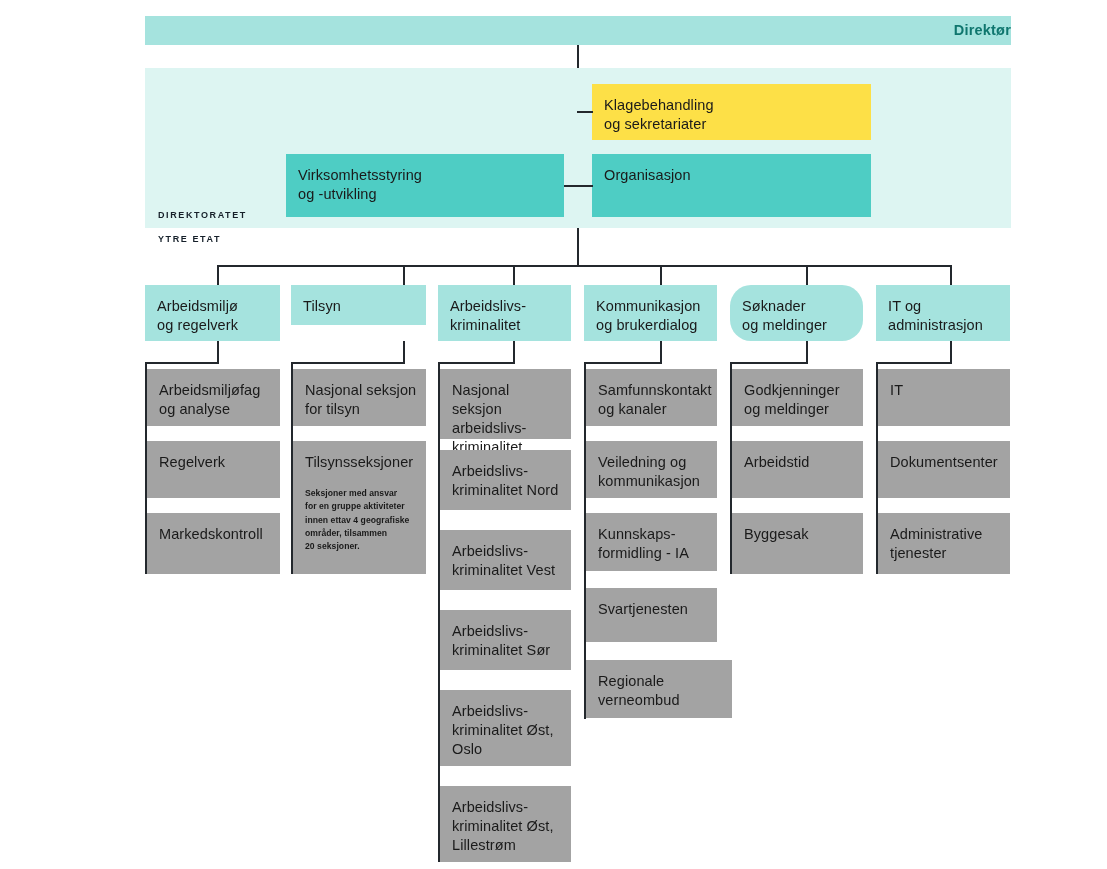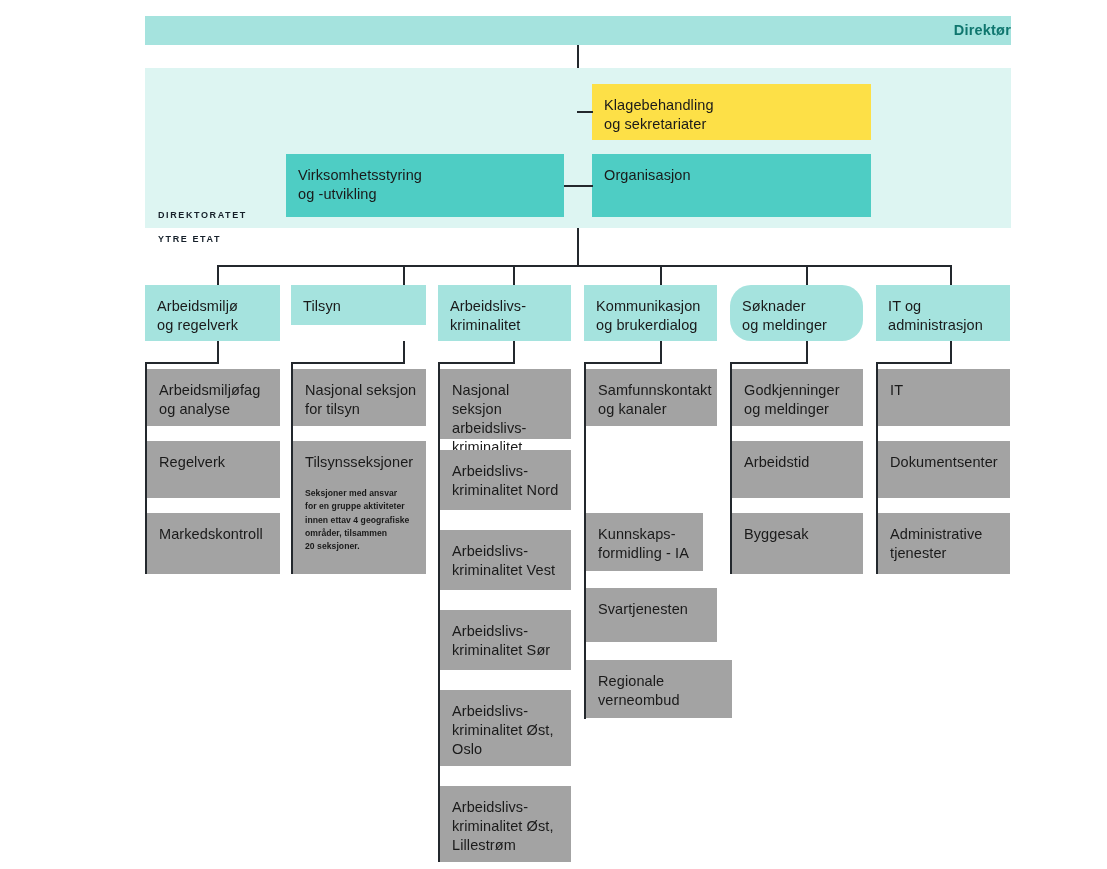--- a/index.html
+++ b/index.html
@@ -196,21 +196,25 @@
   <div class="box child" style="left:440px;top:786px;width:131px;height:76px;">
     <div class="label">Arbeidslivs-
 kriminalitet Øst,
 Lillestrøm</div>
   </div>
 
   <div class="box child" style="left:586px;top:369px;width:131px;height:57px;">
     <div class="label">Samfunnskontakt
 og kanaler</div>
   </div>
-  <div class="box child" style="left:586px;top:513px;width:117px;height:58px;">
+  <div class="box child" style="left:586px;top:441px;width:131px;height:57px;">
+    <div class="label">Veiledning og
+kommunikasjon</div>
+  </div>
+  <div class="box child" style="left:586px;top:513px;width:131px;height:58px;">
     <div class="label">Kunnskaps-
 formidling - IA</div>
   </div>
   <div class="box child" style="left:586px;top:588px;width:131px;height:54px;">
     <div class="label">Svartjenesten</div>
   </div>
   <div class="box child" style="left:586px;top:660px;width:146px;height:58px;">
     <div class="label">Regionale
 verneombud</div>
   </div>

